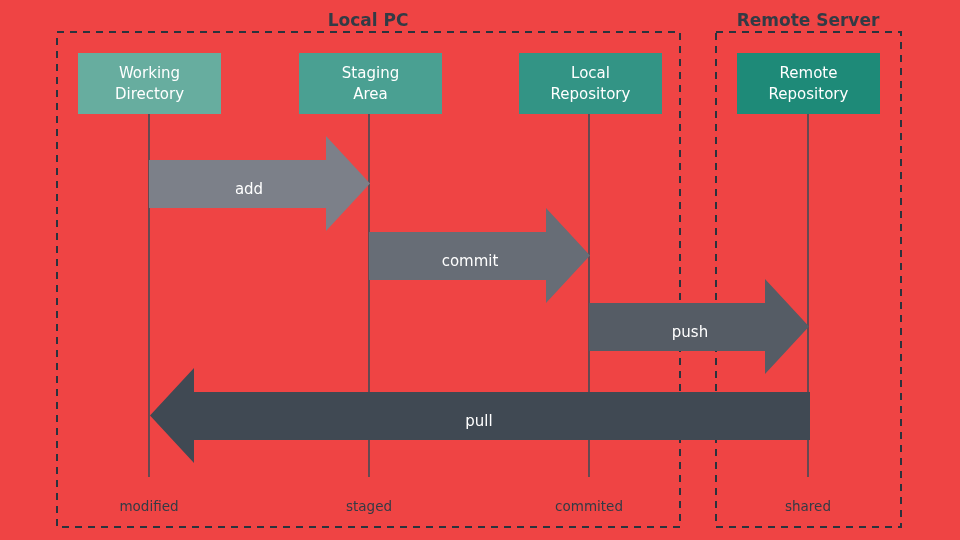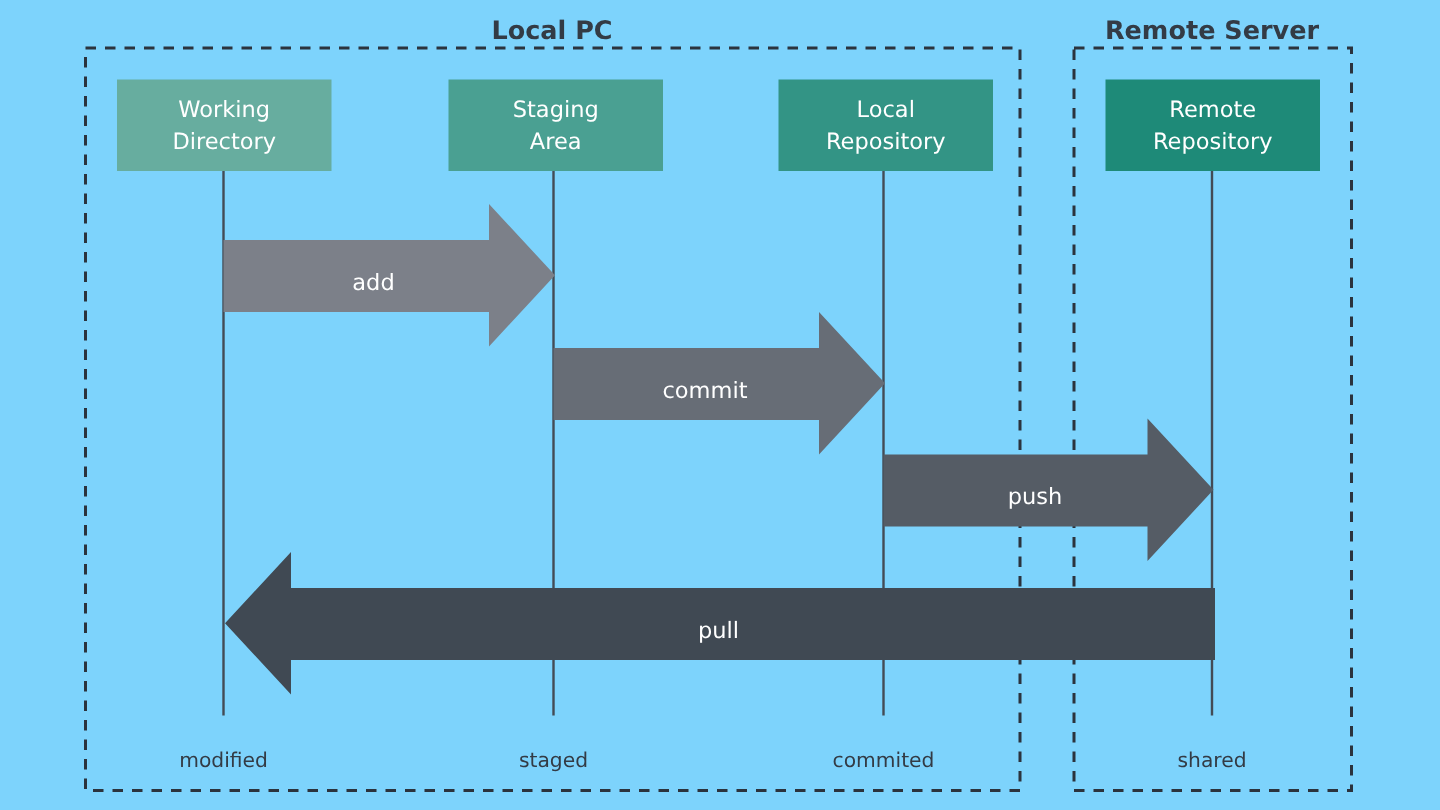--- a/index.html
+++ b/index.html
@@ -8,21 +8,21 @@
     padding: 0;
     background: #f7f8f8;
   }
   body {
     font-family: "DejaVu Sans", "Liberation Sans", sans-serif;
   }
   #canvas {
     position: relative;
     width: 960px;
     height: 540px;
-    background: #7dd3fc;
+    background: #ef4444;
     overflow: hidden;
   }
   svg.diagram {
     position: absolute;
     left: 0;
     top: 0;
     width: 960px;
     height: 540px;
   }
   .zone-title {

